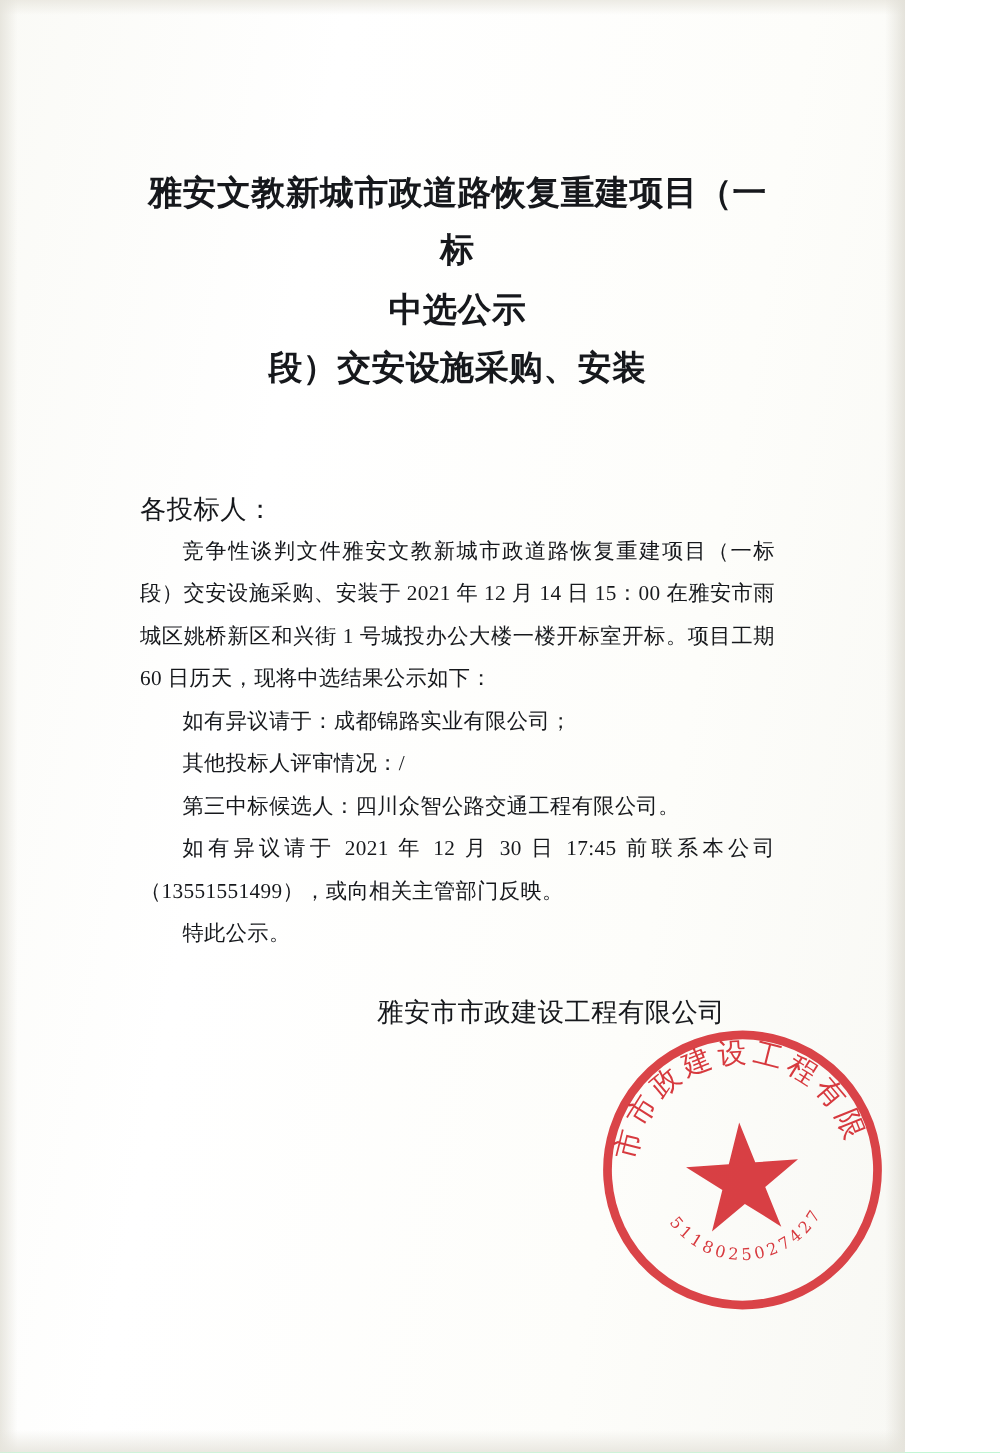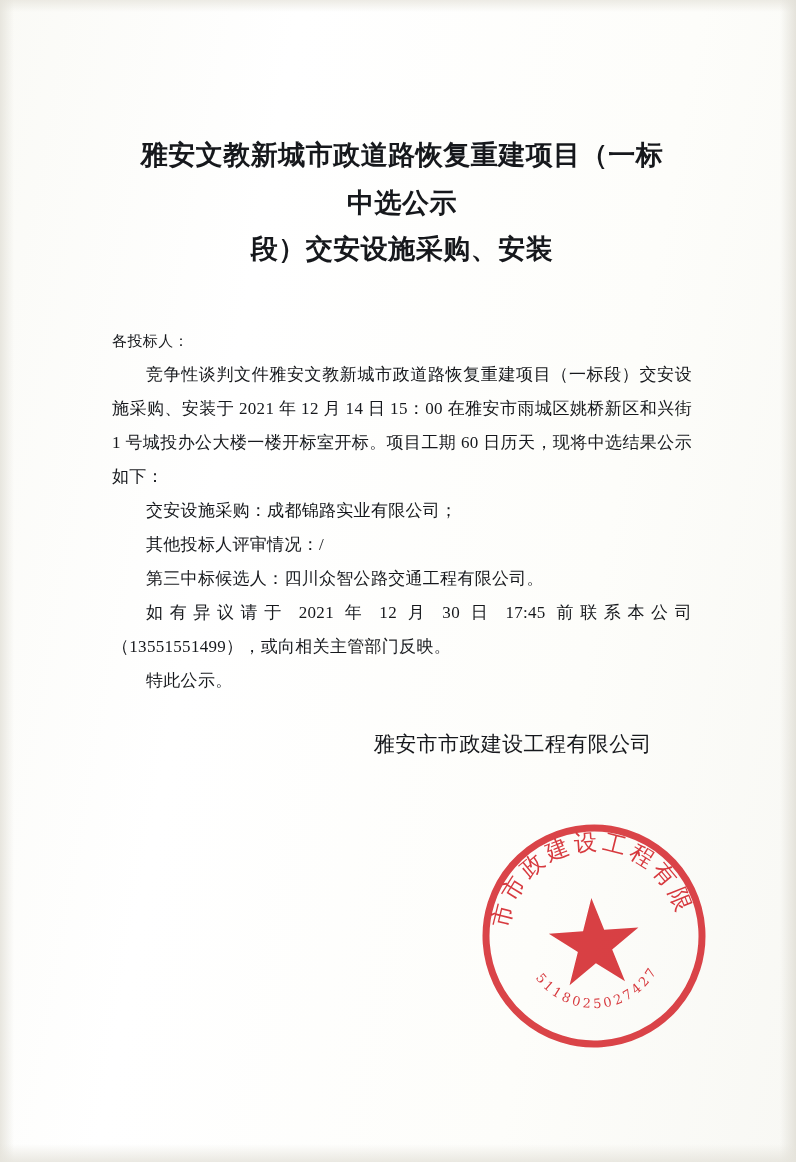--- a/index.html
+++ b/index.html
@@ -10,21 +10,21 @@
     width: 800px;
     height: 1162px;
     background: #ffffff;
     font-family: "Liberation Serif", "DejaVu Serif", serif;
     color: #16181c;
     overflow: hidden;
     position: relative;
   }
   .page {
     position: relative;
-    width: 796px;
+    width: 724px;
     height: 1162px;
     background: #86efac;
     box-sizing: border-box;
   }
   
   .page::before {
     content: "";
     position: absolute;
     inset: 0;
     background:
@@ -73,22 +73,22 @@
     font-family: "DejaVu Serif", "Liberation Serif", serif;
     margin: 0;
   }
   .doc-title .line {
     display: block;
   }
   .title-line3 {
     margin-top: 2px;
   }
   .salutation {
-    margin-top: 52px;
-    font-size: 15px;
+    margin-top: 72px;
+    font-size: 21px;
     line-height: 34px;
     letter-spacing: 0.4px;
   }
   p.body-para {
     margin: 0;
     font-size: 17px;
     line-height: 34px;
     letter-spacing: 0.3px;
     text-align: justify;
     text-justify: inter-ideograph;
@@ -139,21 +139,21 @@
       <span class="line">雅安文教新城市政道路恢复重建项目（一标</span>
       <span class="line title-line3">中选公示</span>
       <span class="line">段）交安设施采购、安装</span>
     </h1>
 
     <div class="salutation">各投标人：</div>
 
     <p class="body-para para-indent gap-sm">竞争性谈判文件雅安文教新城市政道路恢复重建项目（一标段）交安设施采购、安装于 2021 年 12 月 14 日 15：00 在雅安市雨城区姚桥新区和兴街 1 号城投办公大楼一楼开标室开标。项目工期 60 日历天，现将中选结果公示如下：</p>
 
 
-    <p class="body-para para-indent">交安设施采购：成都锦路实业有限公司；</p>
+    <p class="body-para para-indent">如有异议请于：成都锦路实业有限公司；</p>
 
     <p class="body-para para-indent">其他投标人评审情况：/</p>
 
     <p class="body-para para-indent">第三中标候选人：四川众智公路交通工程有限公司。</p>
 
     <p class="body-para para-indent">如有异议请于 2021 年 12 月 30 日 17:45 前联系本公司（13551551499），或向相关主管部门反映。</p>
 
     <p class="body-para para-indent">特此公示。</p>
 
     <div class="signature-block">

